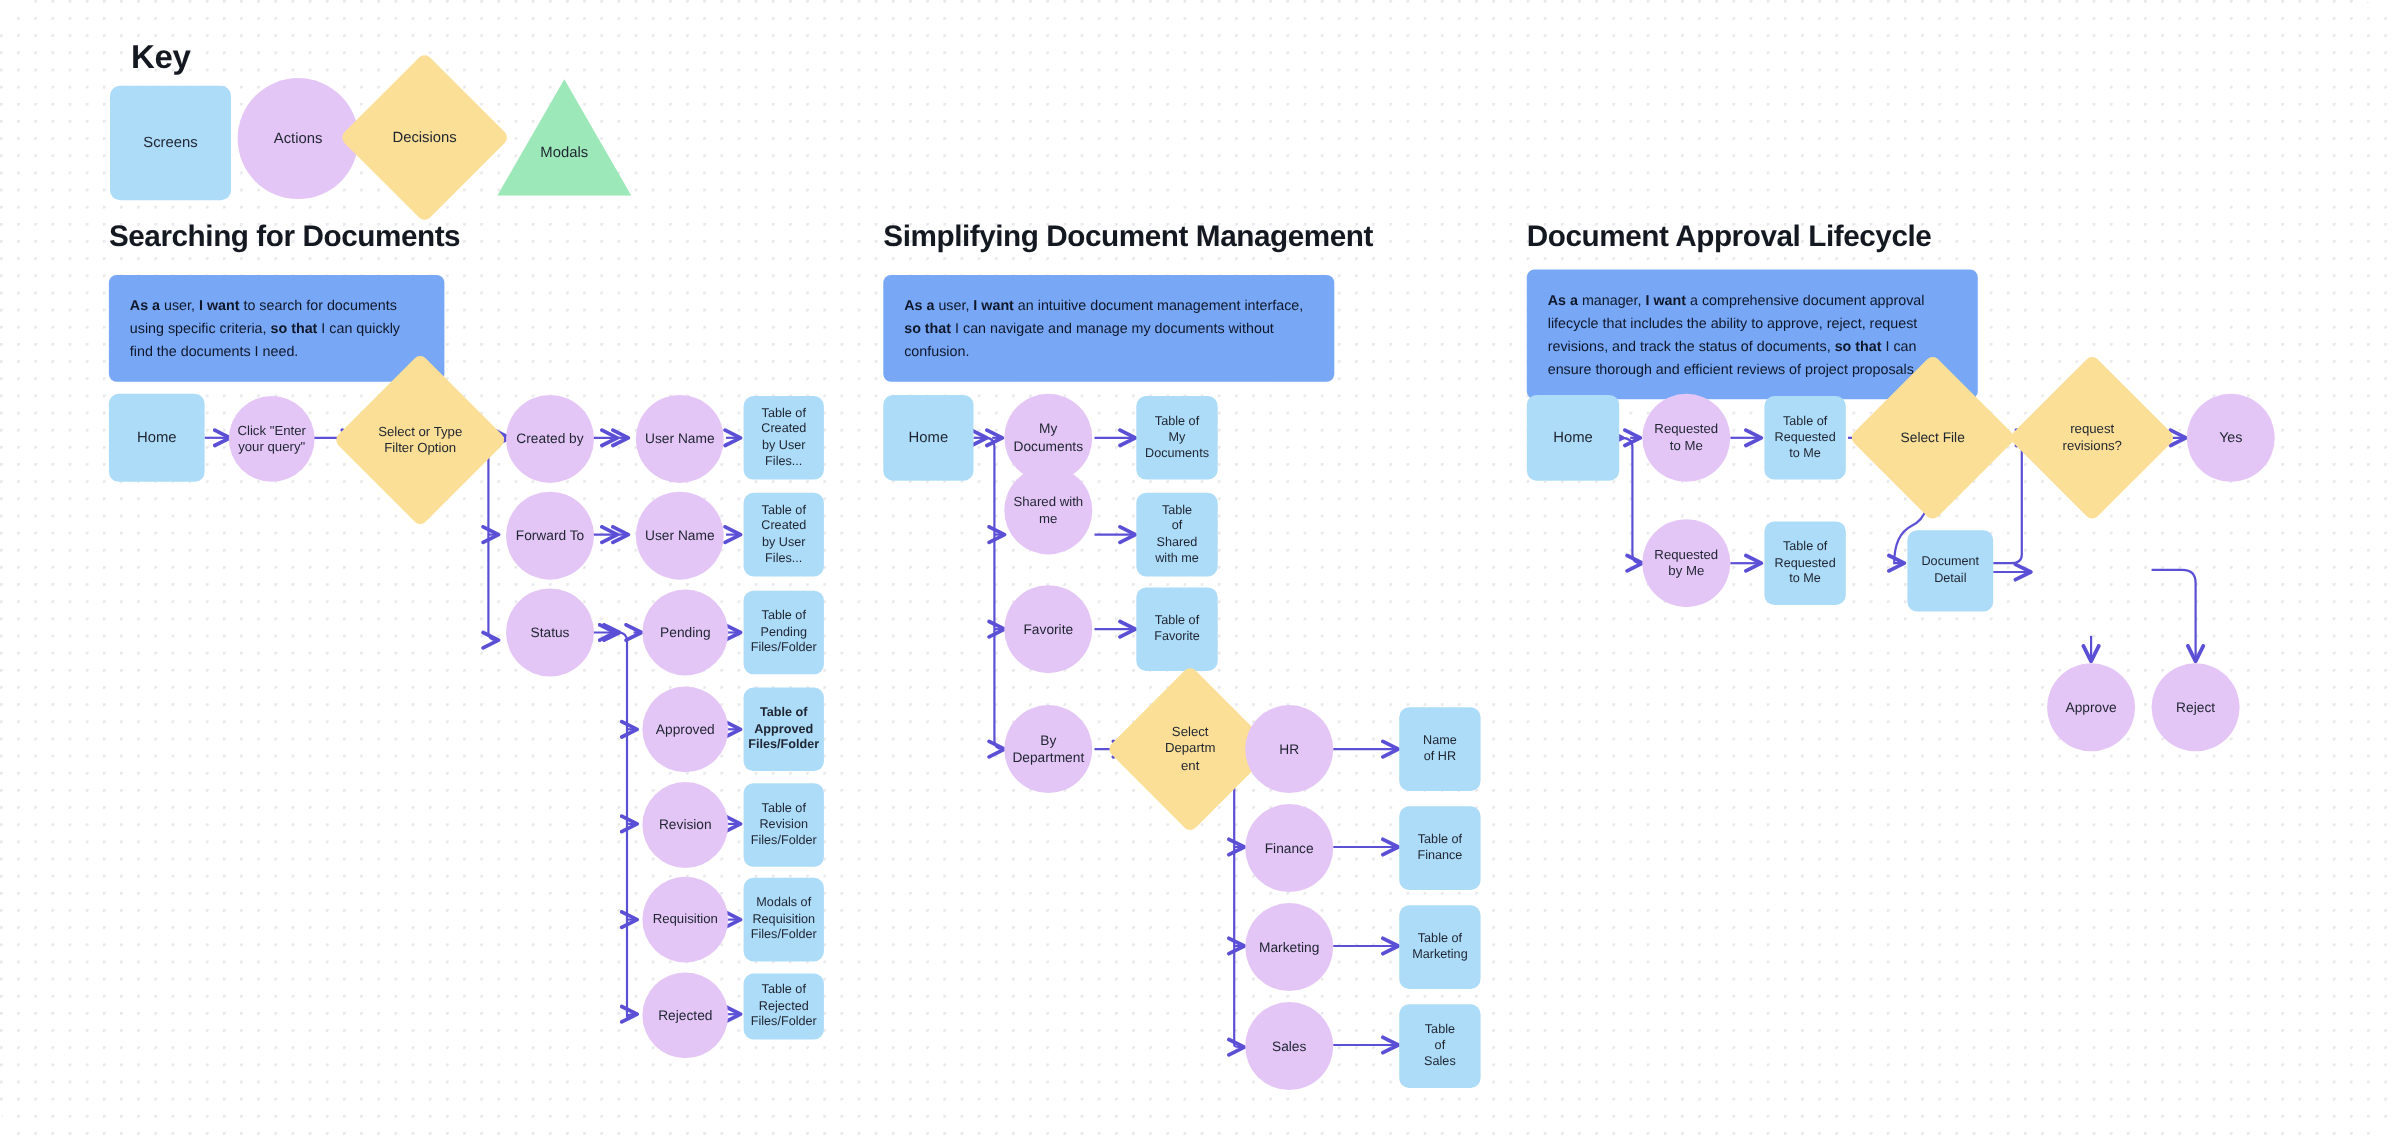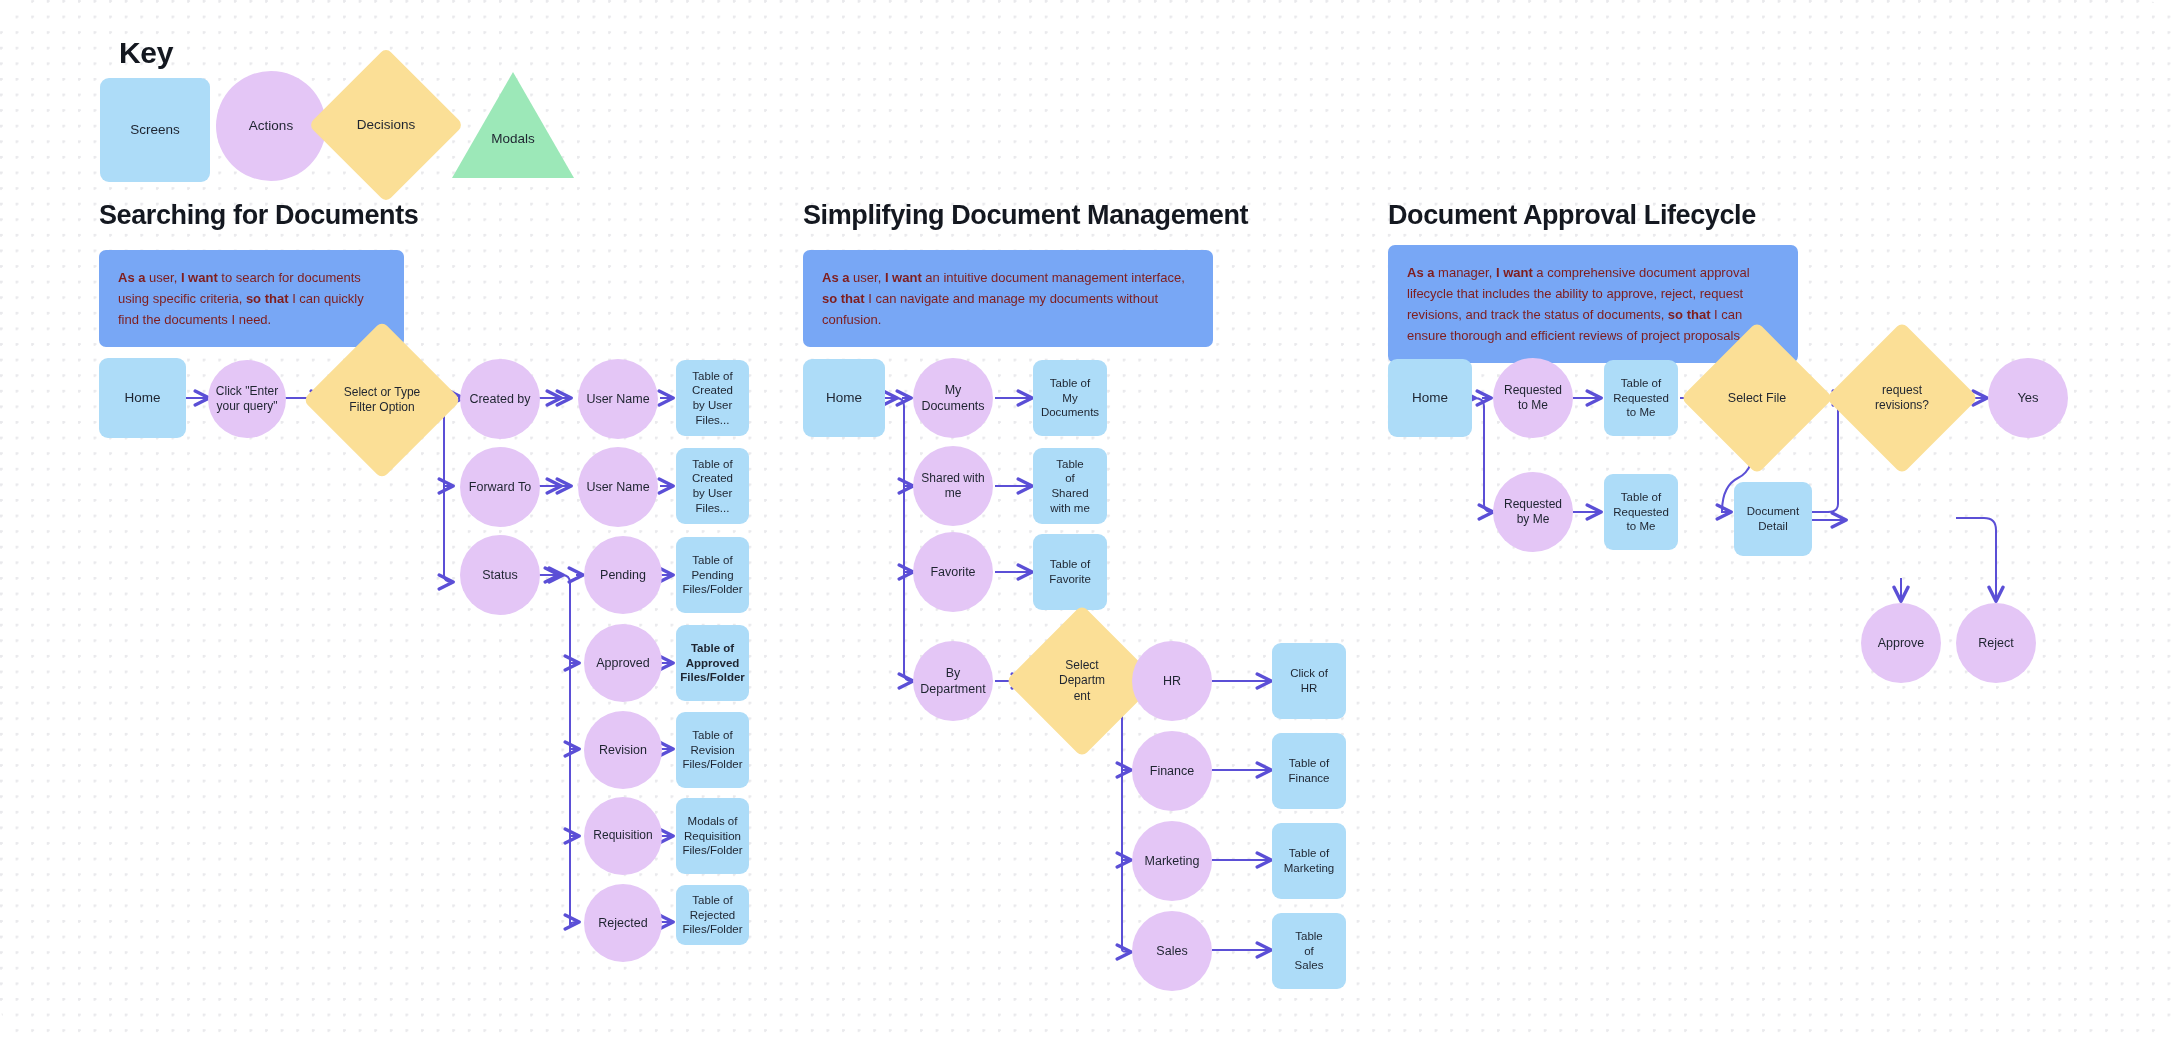--- a/index.html
+++ b/index.html
@@ -86,21 +86,21 @@
     color: #141820;
     letter-spacing: -0.4px;
   }
   .story {
     position: absolute;
     background: #78a7f5;
     border-radius: 7px;
     padding: 17px 19px;
     font-size: 13px;
     line-height: 1.62;
-    color: #7f1d1d;
+    color: #0f172a;
   }
   .story b { font-weight: 700; }
 
   
   svg.wires {
     position: absolute; left: 0; top: 0;
     width: 2176px; height: 1038px;
     pointer-events: none;
     z-index: 0;
   }
@@ -289,21 +289,21 @@
     <b>As a </b>user, <b>I want </b>an intuitive document management interface, <b>so that </b>I can navigate and manage my documents without confusion.
   </div>
 
   <div class="node screen" style="left:803px; top:359px; width:82px; height:78px;">
     <span>Home</span>
   </div>
 
   <div class="node action" style="left:913px; top:358px; width:80px; height:80px;">
     <span style="font-size:12.5px;">My Documents</span>
   </div>
-  <div class="node action" style="left:913px; top:446px; width:80px; height:80px;">
+  <div class="node action" style="left:913px; top:424px; width:80px; height:80px;">
     <span style="font-size:12px;">Shared with me</span>
   </div>
   <div class="node action" style="left:913px; top:532px; width:80px; height:80px;">
     <span style="font-size:12.5px;">Favorite</span>
   </div>
   <div class="node action" style="left:913px; top:641px; width:80px; height:80px;">
     <span style="font-size:12.5px;">By Department</span>
   </div>
 
   <div class="node screen" style="left:1033px; top:360px; width:74px; height:76px;">
@@ -327,21 +327,21 @@
     <span style="font-size:12.5px;">Finance</span>
   </div>
   <div class="node action" style="left:1132px; top:821px; width:80px; height:80px;">
     <span style="font-size:12.5px;">Marketing</span>
   </div>
   <div class="node action" style="left:1132px; top:911px; width:80px; height:80px;">
     <span style="font-size:12.5px;">Sales</span>
   </div>
 
   <div class="node screen" style="left:1272px; top:643px; width:74px; height:76px;">
-    <span style="font-size:11.5px;">Click of HR</span>
+    <span style="font-size:11.5px;">Name of HR</span>
   </div>
   <div class="node screen" style="left:1272px; top:733px; width:74px; height:76px;">
     <span style="font-size:11.5px;">Table of Finance</span>
   </div>
   <div class="node screen" style="left:1272px; top:823px; width:74px; height:76px;">
     <span style="font-size:11.5px;">Table of Marketing</span>
   </div>
   <div class="node screen" style="left:1272px; top:913px; width:74px; height:76px;">
     <span style="font-size:11.5px;">Table of Sales</span>
   </div>

